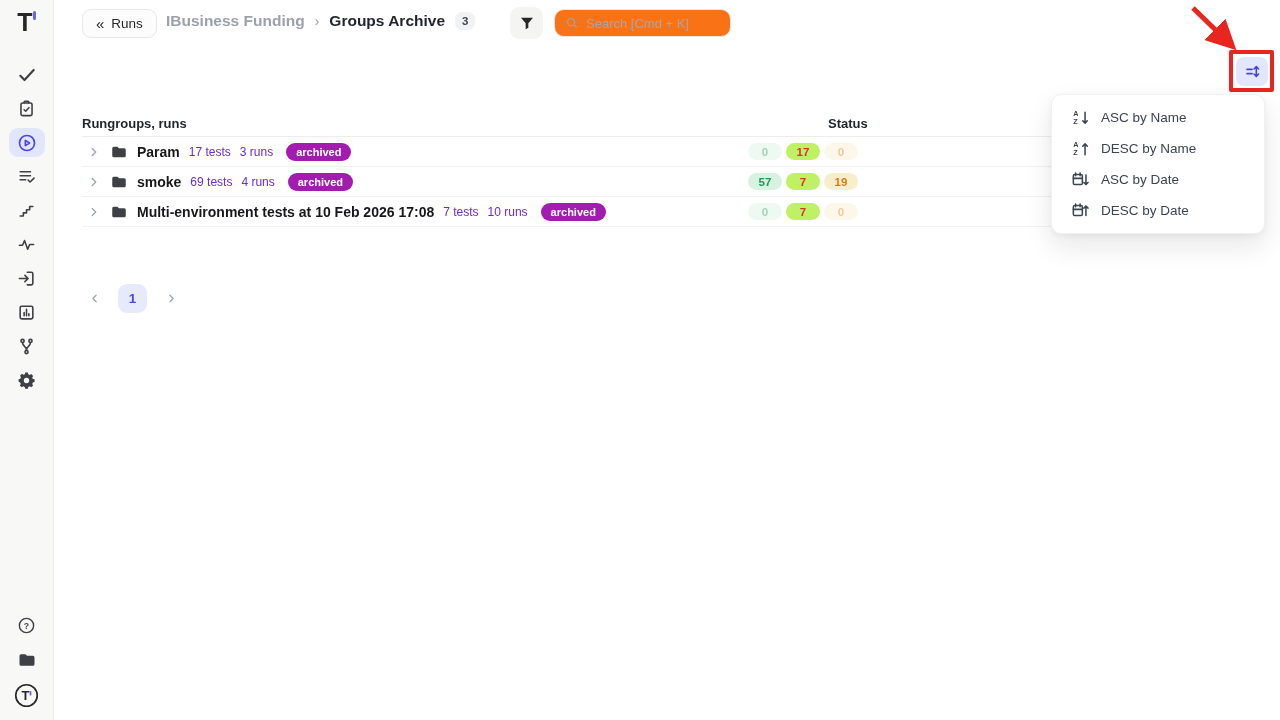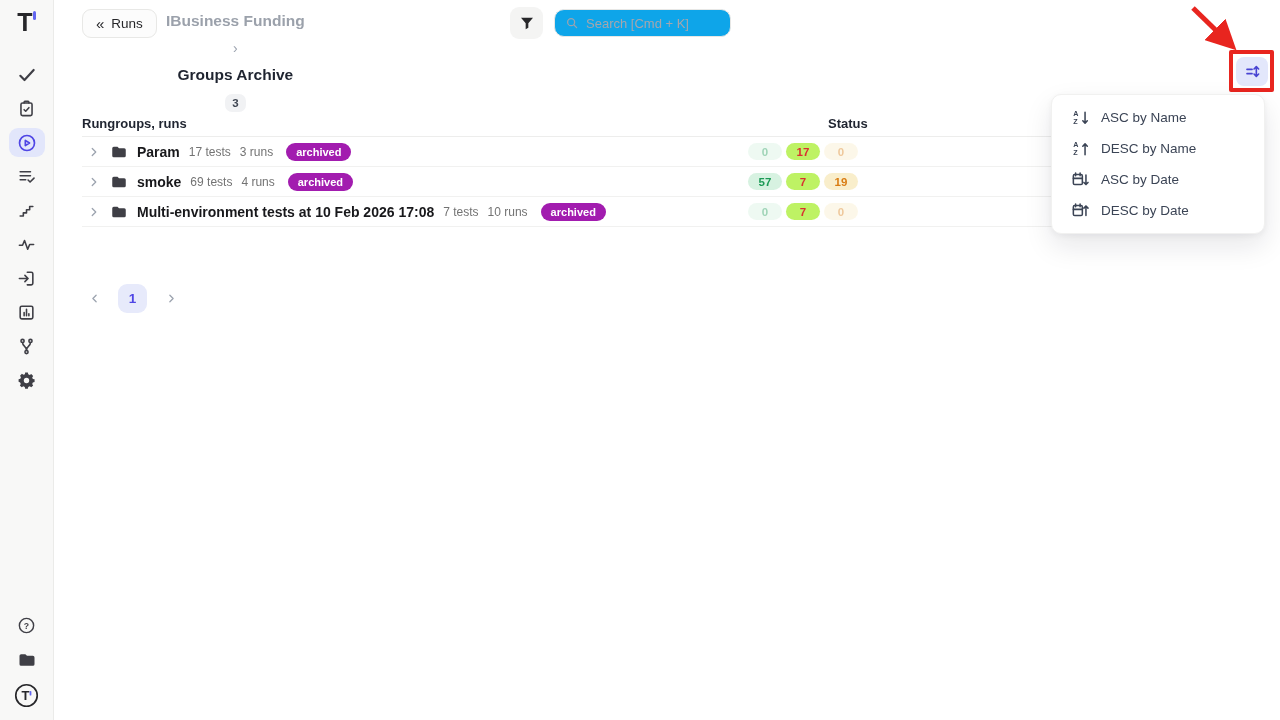--- a/index.html
+++ b/index.html
@@ -33,36 +33,36 @@
   .sidebar-bottom .nav-item { height:26px; }
 
   
   .back-btn {
     position:absolute; left:82px; top:9px; height:29px;
     display:flex; align-items:center; gap:7px; padding:0 13px;
     background:#fcfcfc; border:1px solid #e8e8e6; border-radius:9px;
     font-size:13.5px; color:#27272a; cursor:pointer;
   }
   .back-chevrons { font-size:15px; color:#27272a; line-height:1; }
-  .breadcrumb { position:absolute; left:166px; top:12px; display:flex; align-items:center; gap:10px;flex-direction:column; }
+  .breadcrumb { position:absolute; left:166px; top:12px; display:flex; align-items:center; gap:10px; }
   .crumb-parent { font-size:15.5px; font-weight:600; color:#9ba1ab; cursor:pointer; }
   .crumb-sep { font-size:14px; color:#9ca3af; }
   .crumb-current { font-size:15.5px; font-weight:700; color:#1f2430; }
   .crumb-count {
     background:#f1f2f4; border-radius:7px; font-size:11.5px; font-weight:600;
     color:#3f4652; padding:3px 7px;
   }
   .filter-btn {
     position:absolute; left:510px; top:7px; width:33px; height:32px;
     background:#f4f4f3; border-radius:9px; display:flex; align-items:center; justify-content:center;
     color:#27272a; cursor:pointer;
   }
   .search-box {
     position:absolute; left:554px; top:9px; width:177px; height:28px;
-    border:1px solid #e7e7e5; border-radius:10px; background:#0ea5e9;
+    border:1px solid #e7e7e5; border-radius:10px; background:#f97316;
     display:flex; align-items:center; gap:7px; padding:0 10px;
   }
   .search-box input {
     border:none; outline:none; flex:1; font-size:13px; color:#374151;
     font-family:"Liberation Sans", sans-serif; background:transparent;
   }
   .search-box input::placeholder { color:#a6a6ad; }
 
   
   .sort-btn {
@@ -98,21 +98,21 @@
   }
   .th-left { width:746px; }
   .trow {
     height:30px; display:flex; align-items:center;
     border-bottom:1px solid #f1f1f0; cursor:pointer;
   }
   .row-main { width:666px; display:flex; align-items:center; gap:9px; padding-left:5px; }
   .row-chevron { color:#9ca3af; display:flex; cursor:pointer; }
   .row-folder { color:#3f3f46; display:flex; }
   .row-name { font-size:14px; font-weight:600; color:#18181b; white-space:nowrap; }
-  .row-meta { font-size:12px; color:#737373; white-space:nowrap;text-align:center; }
+  .row-meta { font-size:12px; color:#6d28d9; white-space:nowrap;text-align:center; }
   .row-badge {
     background:#a21caf; color:#fff; font-size:11px; font-weight:600;
     border-radius:999px; padding:3px 10px; margin-left:4px;
   }
   .row-status { display:flex; gap:4px; }
   .chip {
     min-width:34px; height:17px; border-radius:9px;
     display:flex; align-items:center; justify-content:center;
     font-size:11.5px; font-weight:700;
   }

